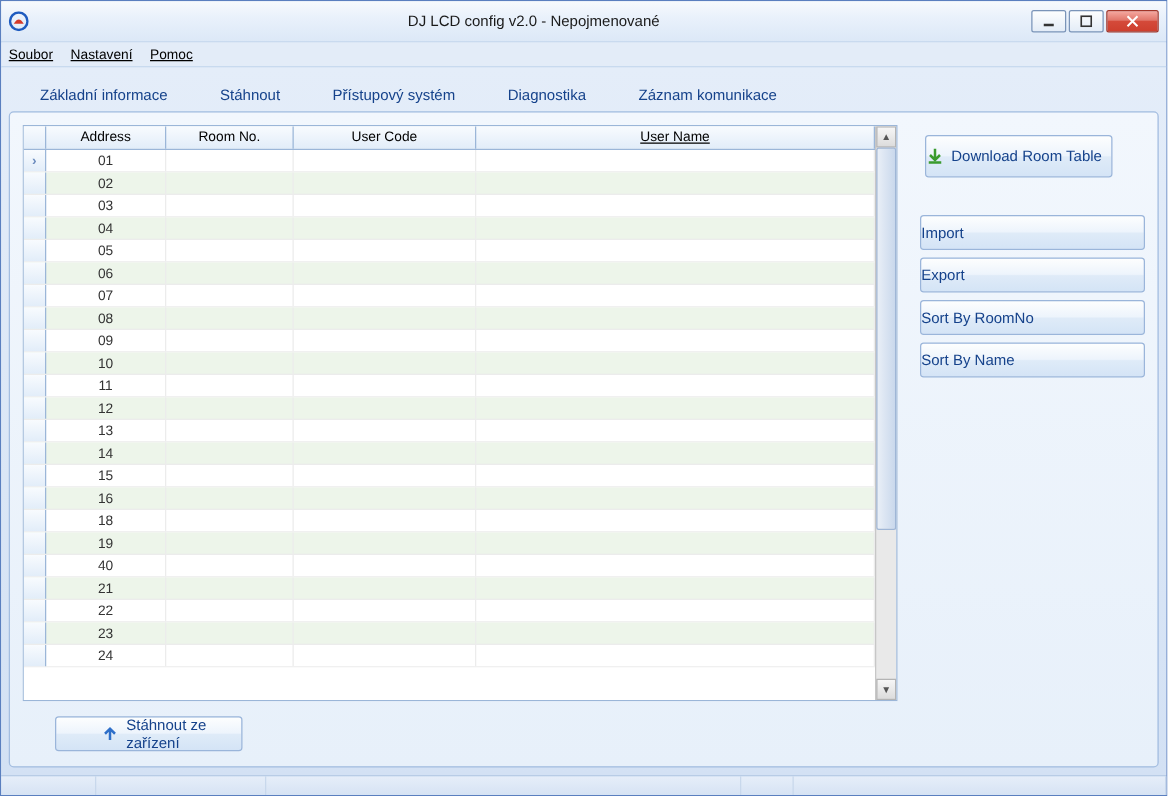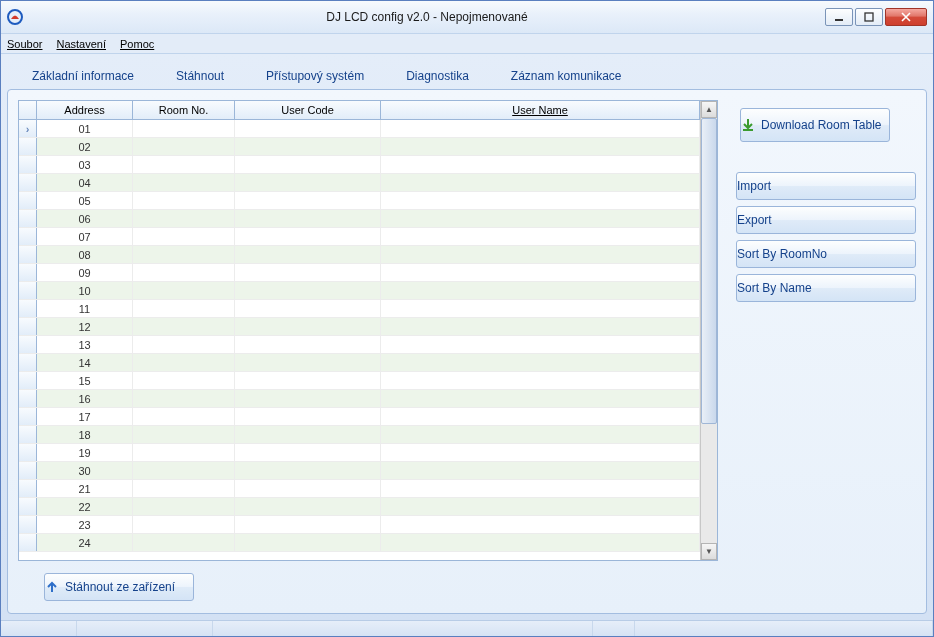--- a/index.html
+++ b/index.html
@@ -52,21 +52,21 @@
 .vscroll { width: 17px; background: #e9e9e9; border-left: 1px solid #c7c7c7; display: flex; flex-direction: column; }
 .vscroll .arrow { height: 17px; background: linear-gradient(to bottom, #f6f6f6, #dcdcdc); border: 1px solid #b4b4b4; display: flex; align-items: center; justify-content: center; font-size: 8px; color: #555; cursor: pointer; }
 .vscroll .track { flex: 1; position: relative; }
 .vscroll .thumb { position: absolute; top: 0; left: 0; right: 0; height: 72%; background: linear-gradient(to right, #e9eff7, #c9d8ec); border: 1px solid #9fb6d6; border-radius: 2px; }
 
 .side { width: 180px; display: flex; flex-direction: column; gap: 6px; padding-top: 8px; }
 .btn { height: 28px; border: 1px solid #9ab5da; border-radius: 3px; background: linear-gradient(to bottom, #fdfefe 0%, #edf4fc 48%, #dfebf8 52%, #d4e4f6 100%); color: #15428b; font-size: 12px; display: flex; align-items: center; gap: 6px; cursor: pointer; }
 .btn.primary { height: 34px; width: 150px; margin-left: 4px; margin-bottom: 24px; }
 
 .bottom-bar { display: flex; padding: 2px 16px; }
-.btn.dl { width: 150px; margin-left: 10px; }
+.btn.dl { width: 150px; margin-left: 10px; padding-left: 36px; }
 
 .status-bar { height: 16px; background: linear-gradient(to bottom, #e6eef9, #d6e3f4); border-top: 1px solid #b8cce6; display: flex; }
 .status-seg { border-right: 1px solid #c8d8ec; }
 .status-seg:nth-child(1){width:76px}
 .status-seg:nth-child(2){width:136px}
 .status-seg:nth-child(3){width:380px}
 .status-seg:nth-child(4){width:42px}
 .status-seg:nth-child(5){flex:1}
 
 svg { display: block; }
@@ -240,42 +240,35 @@
                 </div>
                 <div class="grid-row">
                   <div class="c sel"></div>
                   <div class="c addr">16</div>
                   <div class="c room"></div>
                   <div class="c code"></div>
                   <div class="c name"></div>
                 </div>
                 <div class="grid-row">
                   <div class="c sel"></div>
-                  <div class="c addr">17</div>
-                  <div class="c room"></div>
-                  <div class="c code"></div>
-                  <div class="c name"></div>
-                </div>
-                <div class="grid-row">
-                  <div class="c sel"></div>
                   <div class="c addr">18</div>
                   <div class="c room"></div>
                   <div class="c code"></div>
                   <div class="c name"></div>
                 </div>
                 <div class="grid-row">
                   <div class="c sel"></div>
                   <div class="c addr">19</div>
                   <div class="c room"></div>
                   <div class="c code"></div>
                   <div class="c name"></div>
                 </div>
                 <div class="grid-row">
                   <div class="c sel"></div>
-                  <div class="c addr">30</div>
+                  <div class="c addr">40</div>
                   <div class="c room"></div>
                   <div class="c code"></div>
                   <div class="c name"></div>
                 </div>
                 <div class="grid-row">
                   <div class="c sel"></div>
                   <div class="c addr">21</div>
                   <div class="c room"></div>
                   <div class="c code"></div>
                   <div class="c name"></div>

